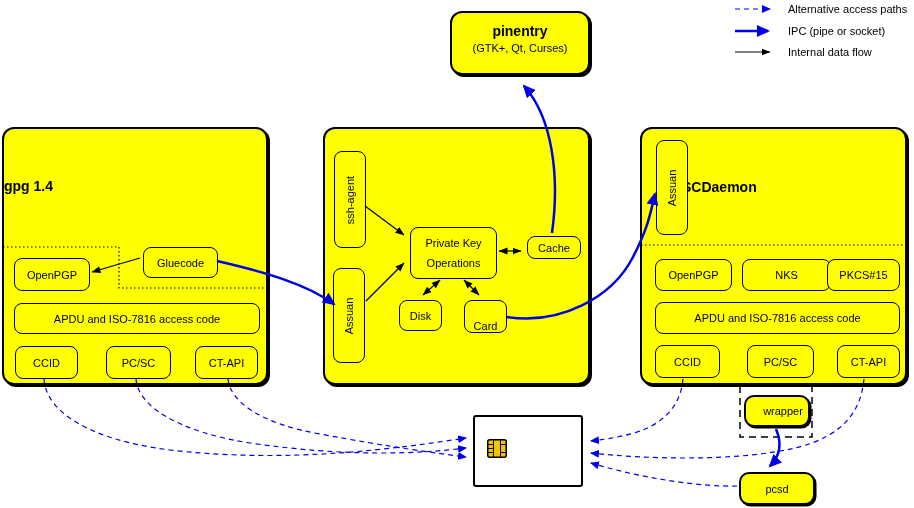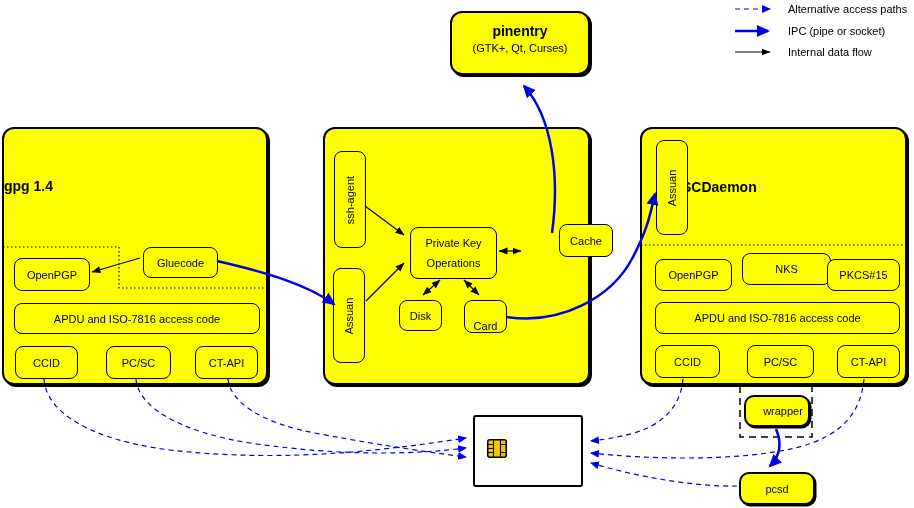--- a/index.html
+++ b/index.html
@@ -84,40 +84,40 @@
       <div class="subbox vbox" style="left:9px; top:22px; width:32px; height:97px;">
         <span class="vtext">ssh-agent</span>
       </div>
       <div class="subbox vbox" style="left:8px; top:139px; width:32px; height:95px;">
         <span class="vtext">Assuan</span>
       </div>
       <div class="subbox two-line" style="left:85px; top:98px; width:87px; height:52px;">
         <span>Private Key</span>
         <span>Operations</span>
       </div>
-      <div class="subbox" style="left:202px; top:95px; width:54px; height:33px;margin-left:32px;">
+      <div class="subbox" style="left:202px; top:107px; width:54px; height:23px;">
         <span>Cache</span>
       </div>
       <div class="subbox" style="left:74px; top:171px; width:43px; height:31px;">
         <span>Disk</span>
       </div>
       <div class="subbox" style="left:139px; top:171px; width:43px; height:33px;align-items:flex-end;">
         <span>Card</span>
       </div>
     </div>
 
     <div class="bigbox" style="left:640px; top:127px; width:267px; height:258px;">
       <div class="title" style="left:40px; top:50px; width:227px;">SCDaemon</div>
       <div class="subbox vbox" style="left:14px; top:11px; width:32px; height:95px;">
         <span class="vtext">Assuan</span>
       </div>
       <div class="subbox" style="left:13px; top:130px; width:77px; height:32px;">
         <span>OpenPGP</span>
       </div>
-      <div class="subbox" style="left:100px; top:124px; width:89px; height:32px;">
+      <div class="subbox" style="left:100px; top:130px; width:89px; height:32px;">
         <span>NKS</span>
       </div>
       <div class="subbox" style="left:185px; top:130px; width:73px; height:32px;">
         <span>PKCS#15</span>
       </div>
       <div class="subbox" style="left:13px; top:173px; width:245px; height:32px;">
         <span>APDU and ISO-7816 access code</span>
       </div>
       <div class="subbox" style="left:13px; top:216px; width:65px; height:33px;">
         <span>CCID</span>

